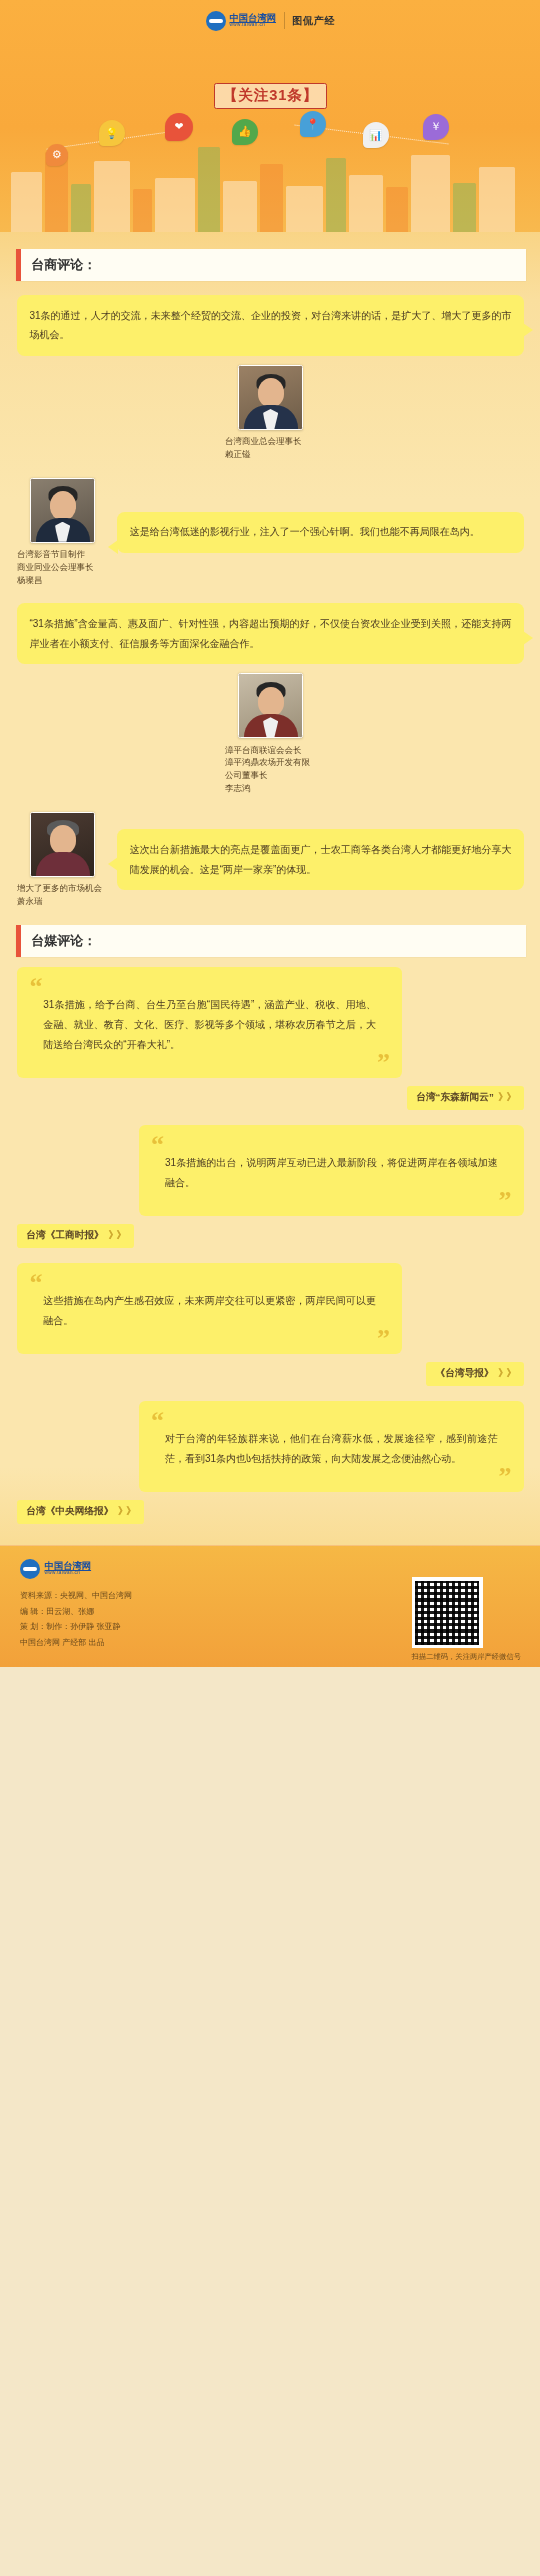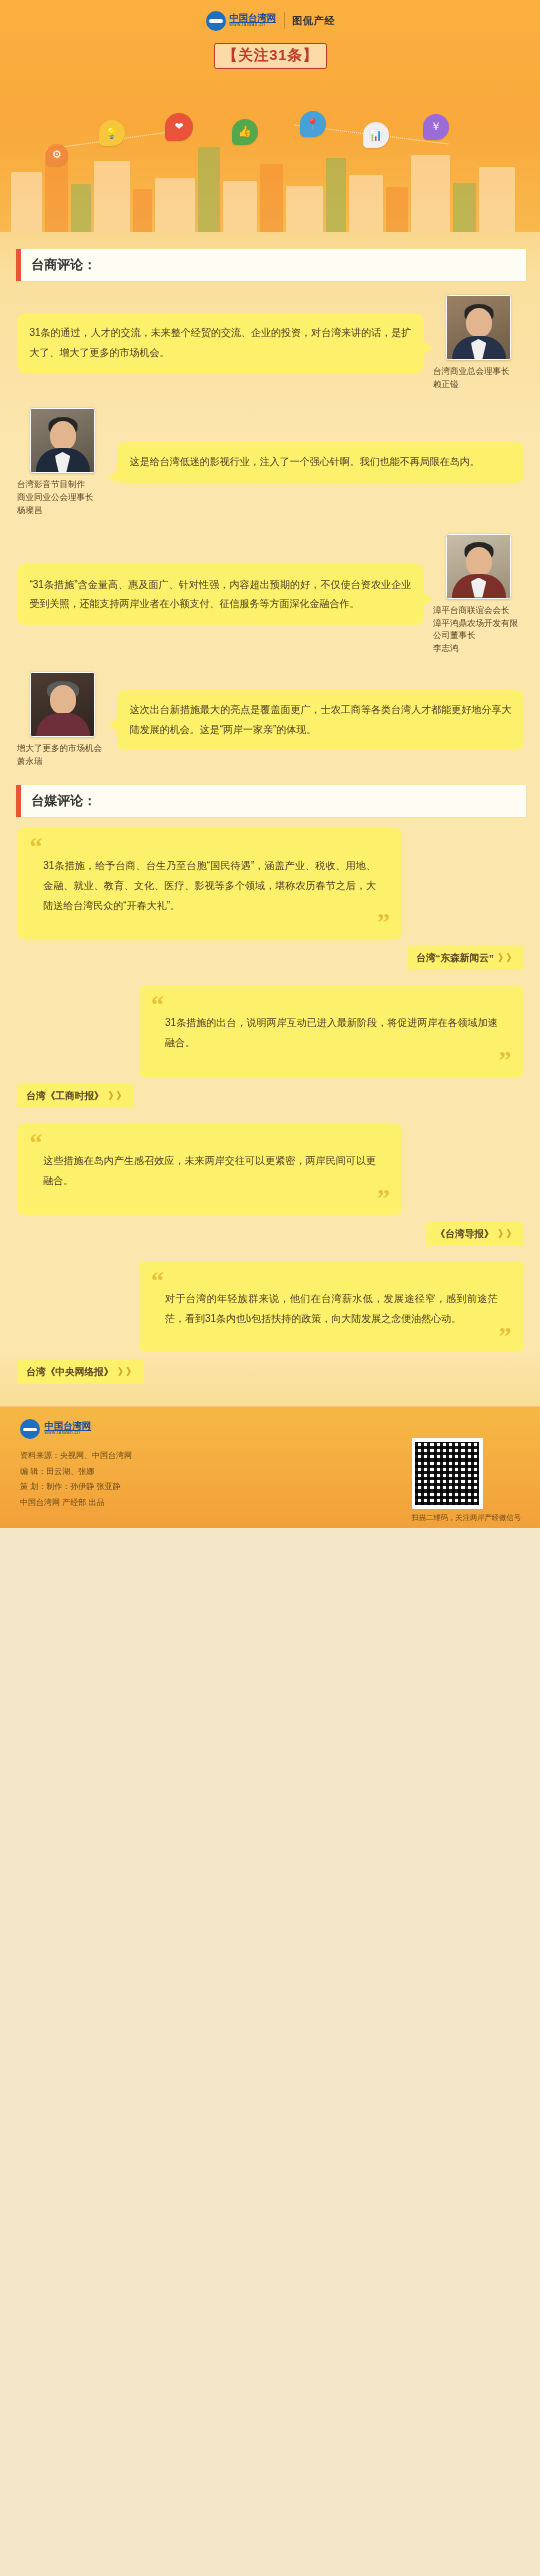--- a/index.html
+++ b/index.html
@@ -63,20 +63,21 @@
   .banner-tag {
     display: inline-block;
     border: 1.5px solid #c0392b;
     color: #c0392b;
     background: rgba(255,255,255,.55);
     font-size: 14.7px;
     font-weight: bold;
     padding: 2.3px 7.7px;
     border-radius: 2.3px;
     letter-spacing: 0.8px;
+    margin-top: 40px;
   }
   .banner-main {
     margin-top: 9.3px;
     font-size: 23px;
     font-weight: bold;
     color: #c0392b;
     letter-spacing: 1.5px;
     text-shadow: 0.8px 0.8px 0 rgba(255,255,255,.6);
   }
 
@@ -128,20 +129,21 @@
     color: #333;
     box-shadow: 0 0.8px 1.5px rgba(0,0,0,.07);
   }
 
   
   .row {
     display: flex;
     align-items: center;
     margin: 14px 17px 17px 17px;
     gap: 9.3px;
+    flex-direction: column;
   }
   .row.rev { flex-direction: row-reverse; }
 
   .speech {
     flex: 1;
     background: #fdf06a;
     border-radius: 7.7px;
     padding: 10.8px 12.4px;
     font-size: 10px;
     line-height: 1.95;

